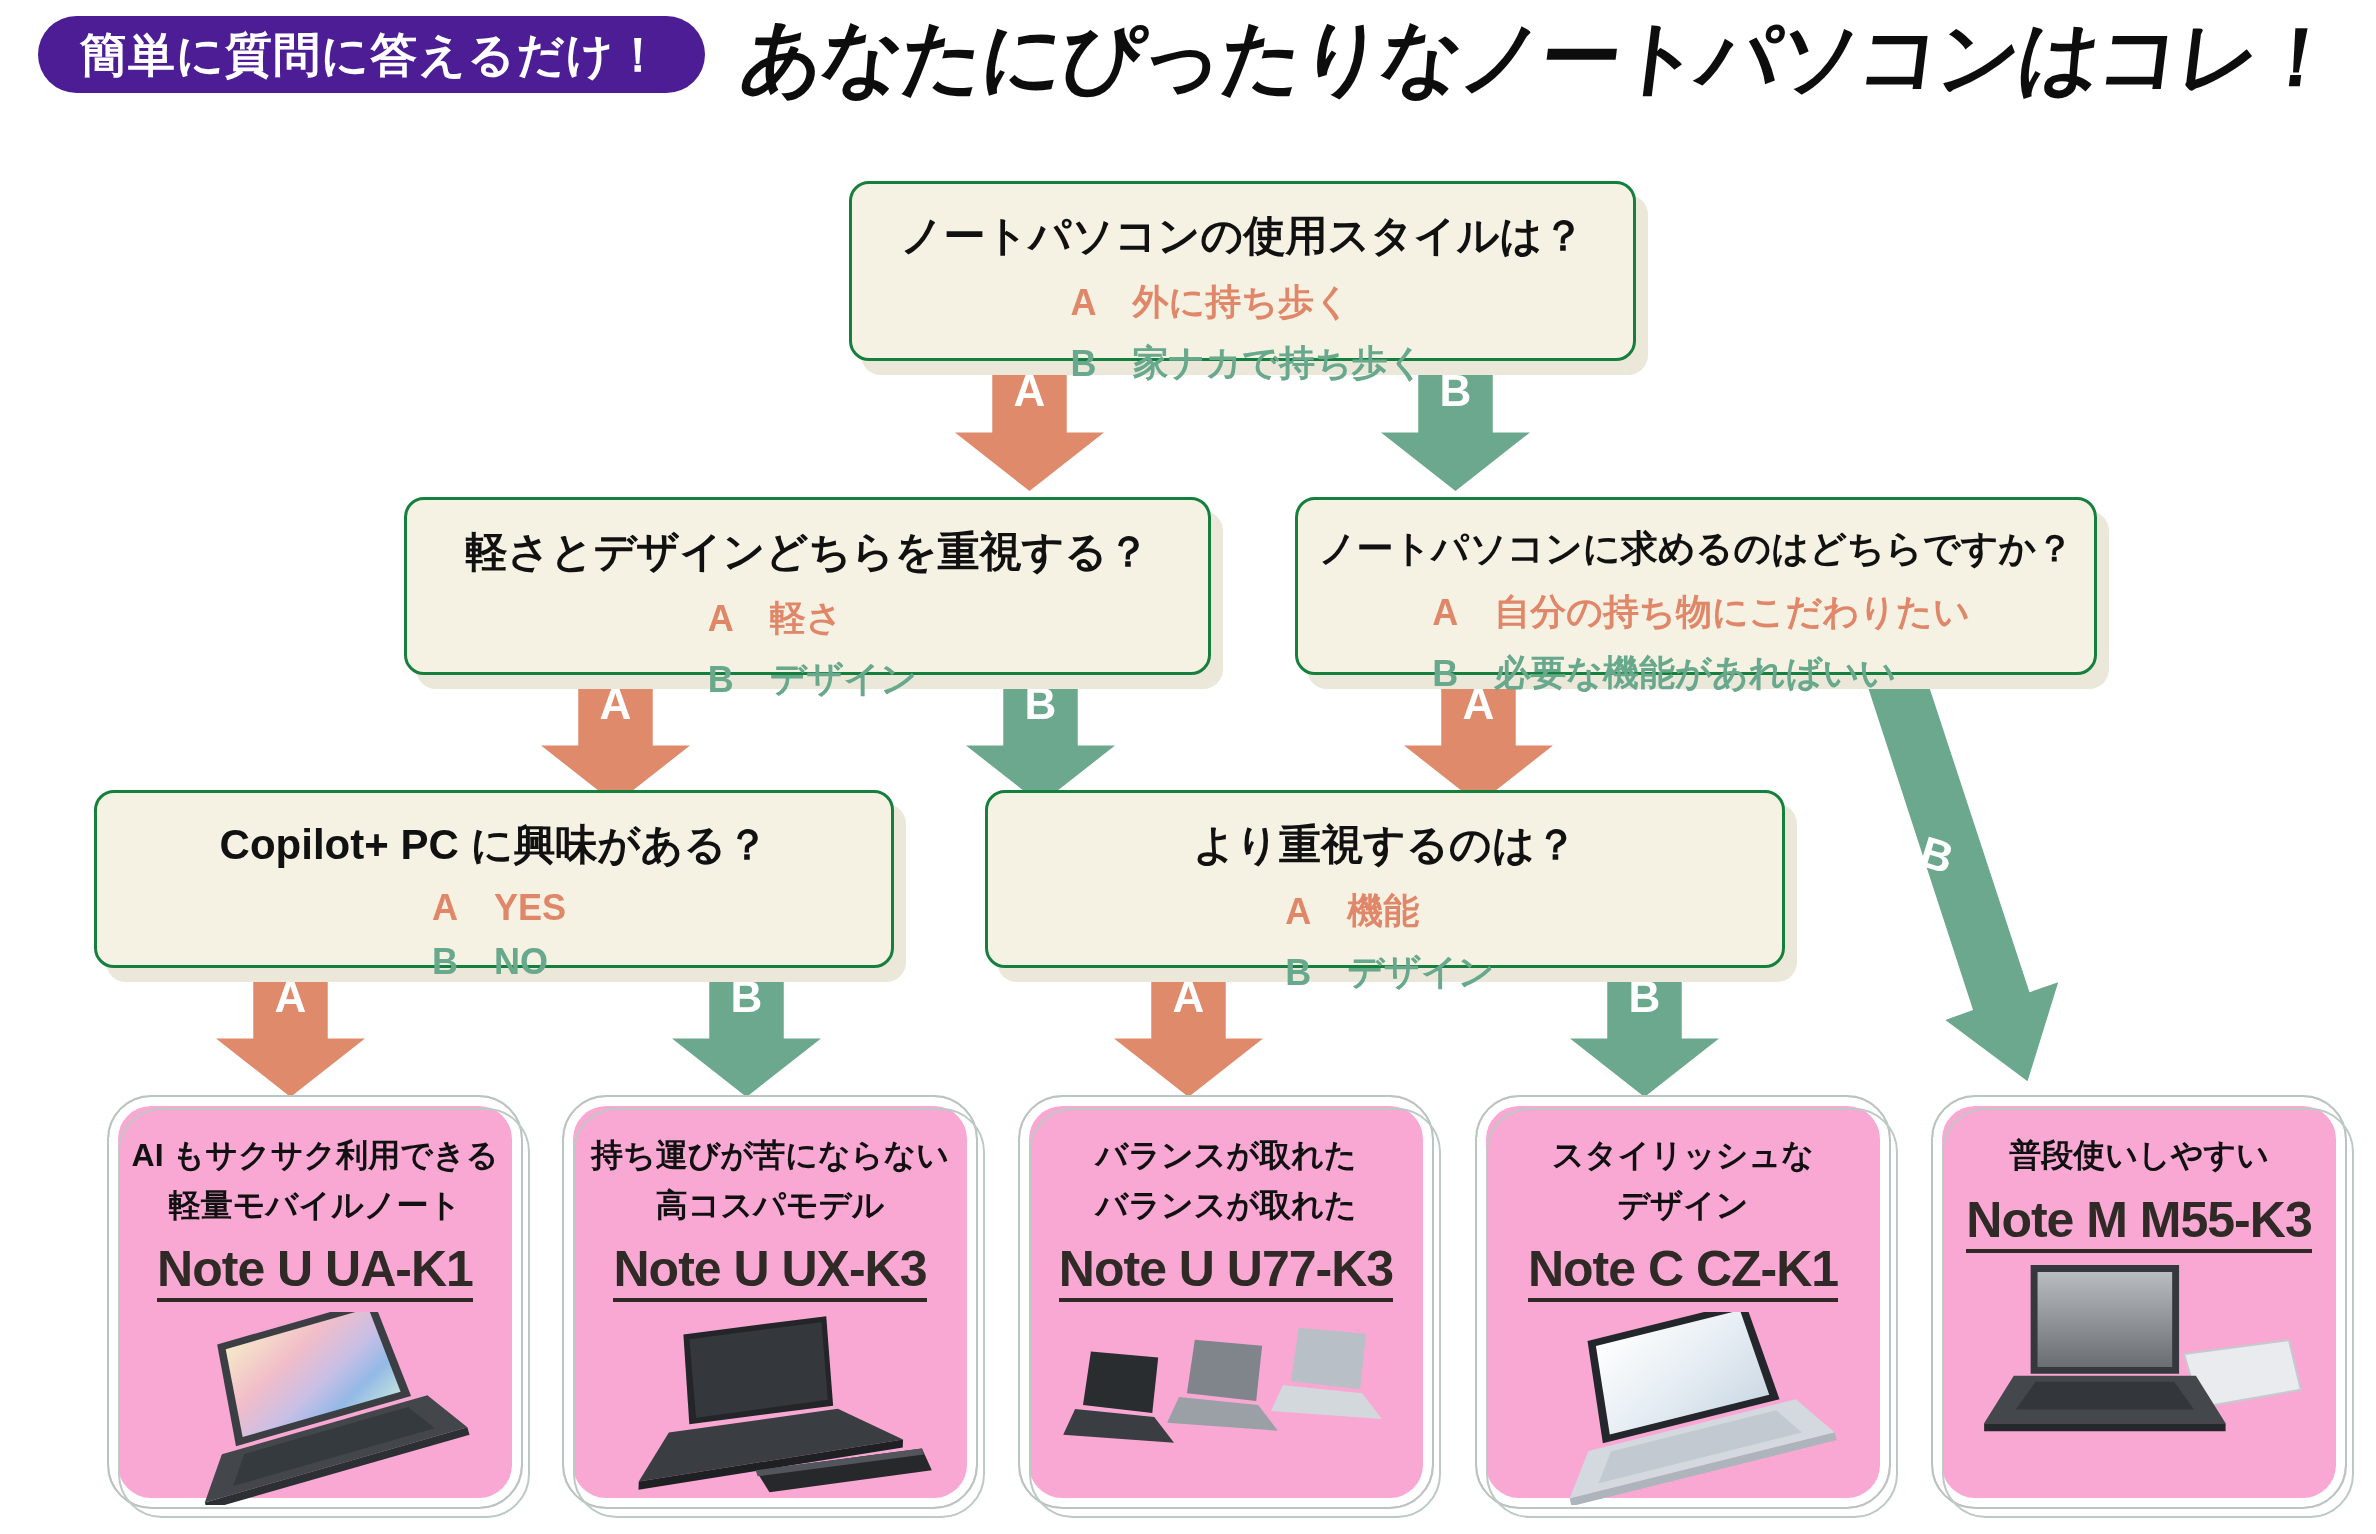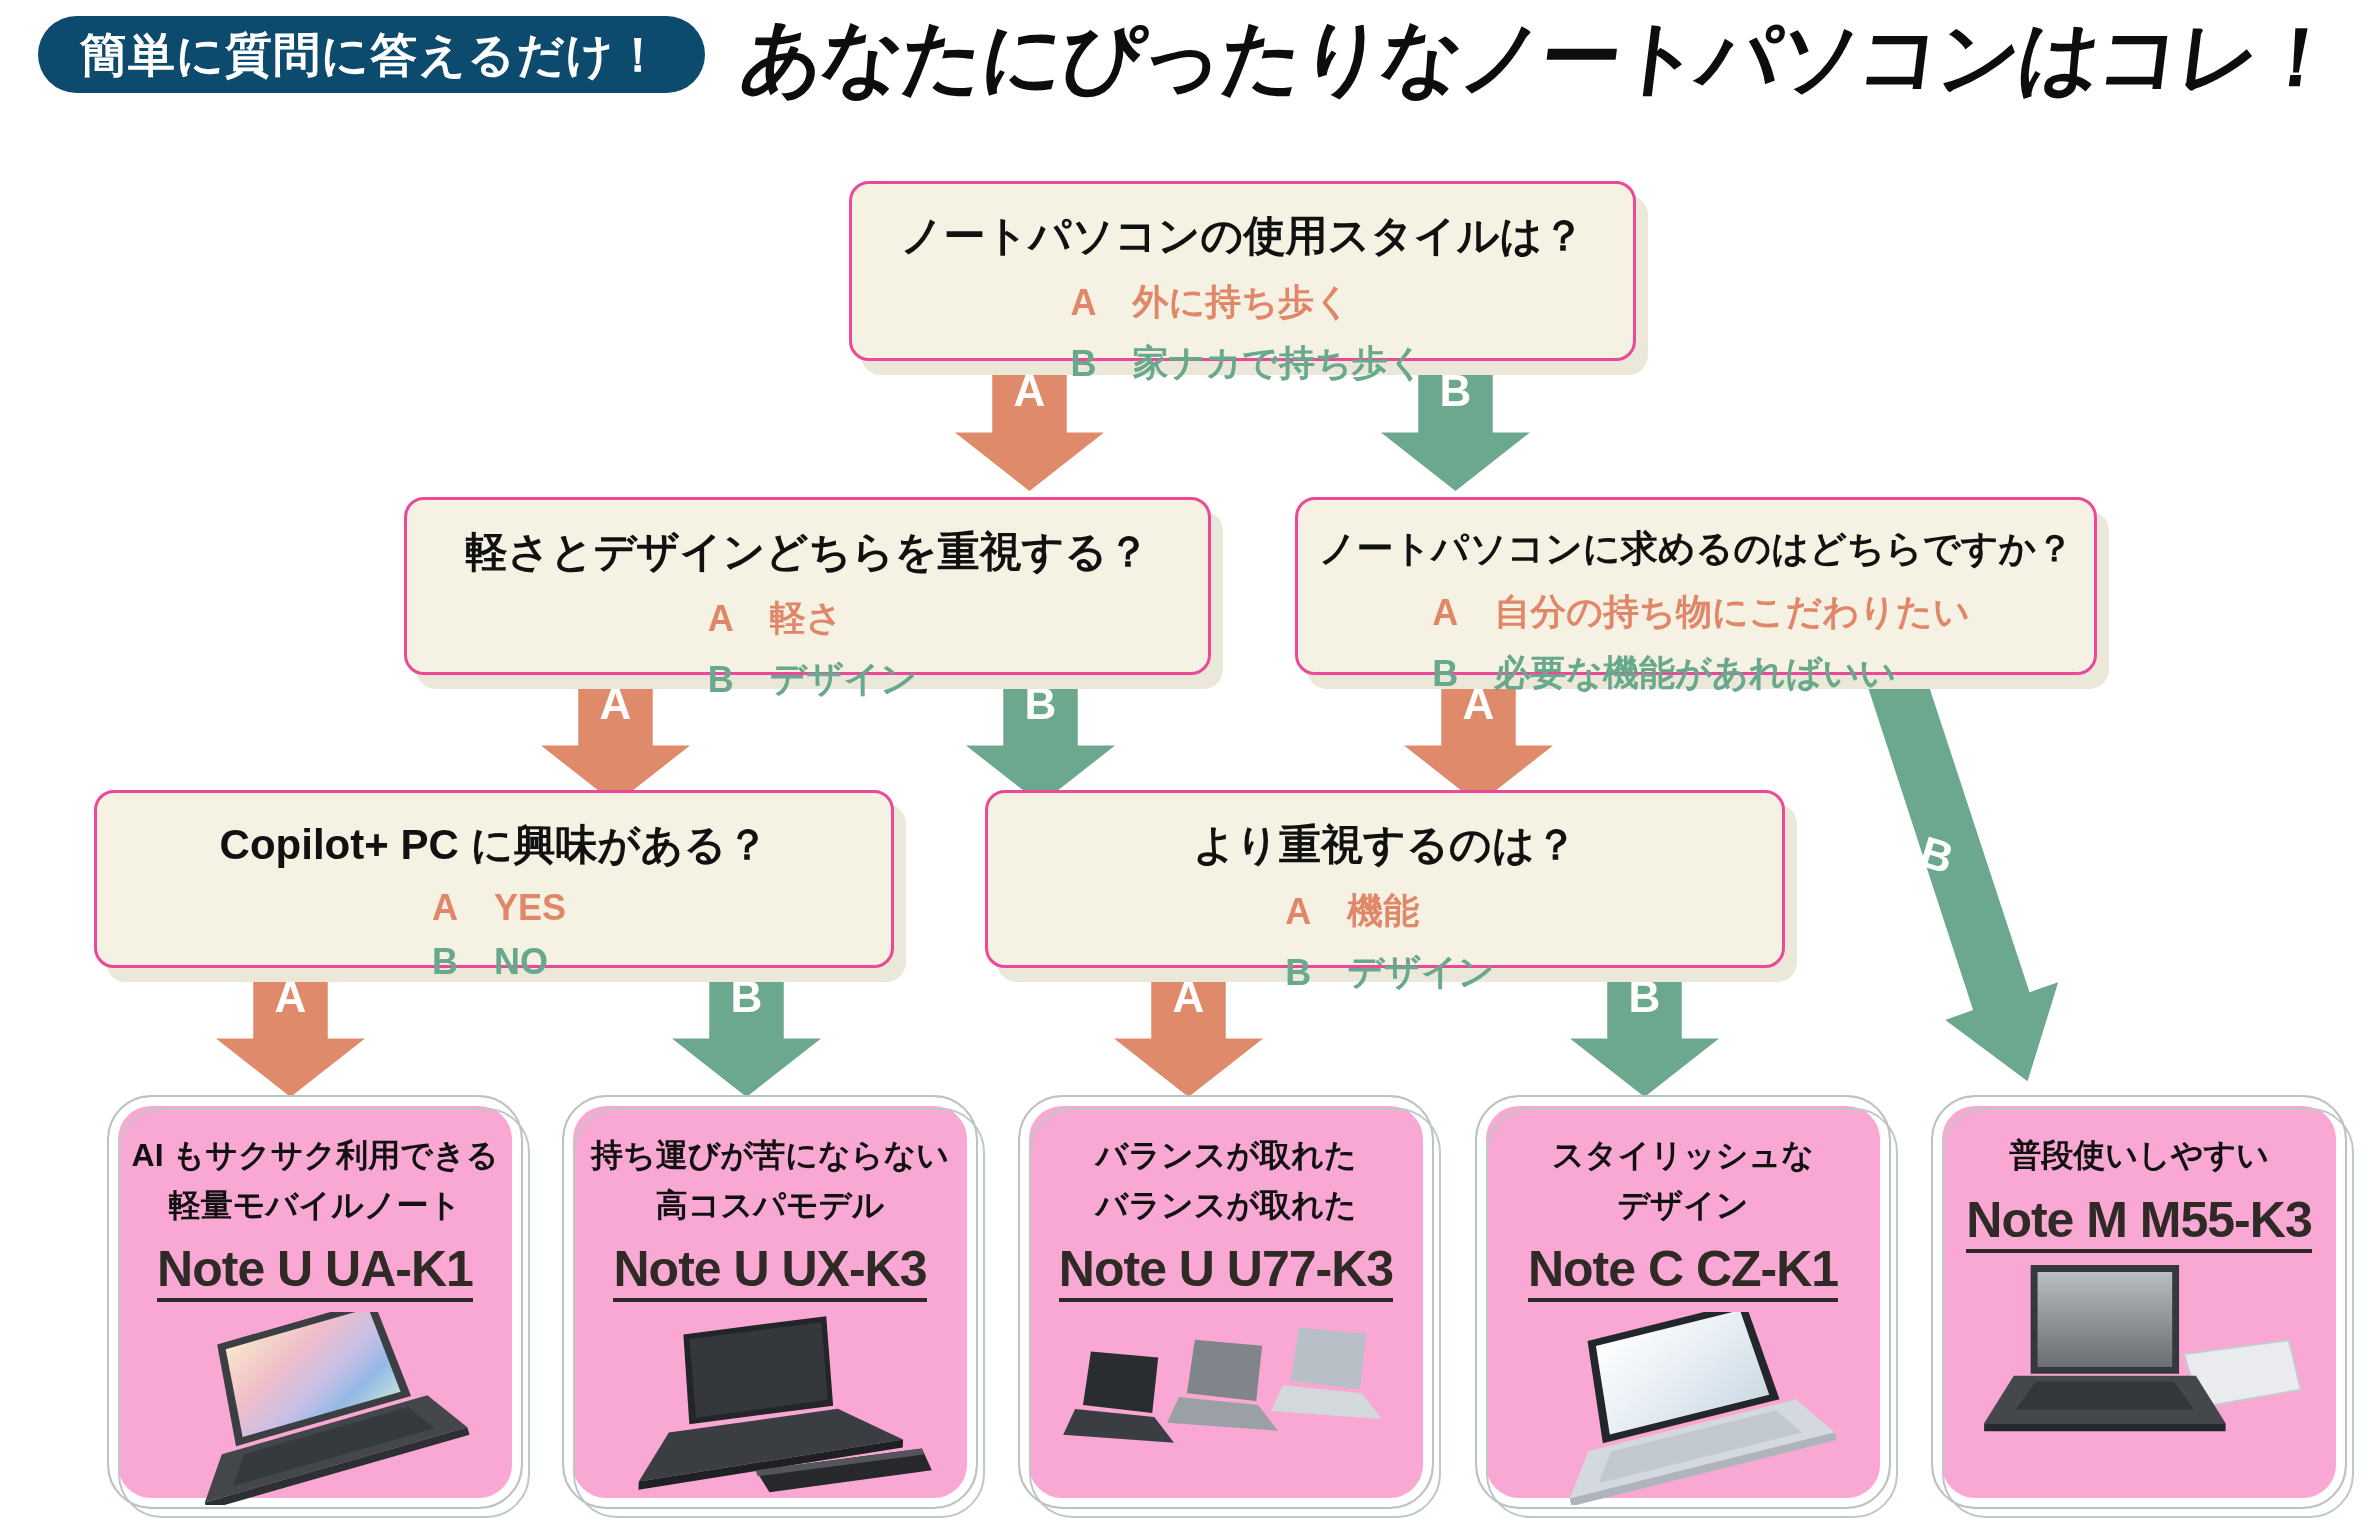--- a/index.html
+++ b/index.html
@@ -3,31 +3,31 @@
 <meta charset="utf-8">
 <style>
   html,body{margin:0;padding:0;background:#ffffff;}
   .canvas{
     position:relative;width:2376px;height:1535px;overflow:hidden;background:#ffffff;
     font-family:"Liberation Sans","DejaVu Sans",sans-serif;
   }
   
   .badge{
     position:absolute;left:38px;top:16px;height:77px;line-height:77px;
-    background:#0c4a6e;color:#ffffff;border-radius:40px;padding:0 42px;
+    background:#4c1d95;color:#ffffff;border-radius:40px;padding:0 42px;
     font-size:47px;font-weight:800;letter-spacing:1px;
   }
   .title{
     position:absolute;left:735px;top:4px;
     font-size:81px;font-weight:900;color:#0d0d0d;letter-spacing:-3px;
     transform:skewX(-7deg);transform-origin:left bottom;white-space:nowrap;
   }
   
   .qbox{
-    position:absolute;background:#f5f2e3;border:3px solid #ec4899;border-radius:20px;
+    position:absolute;background:#f5f2e3;border:3px solid #15803d;border-radius:20px;
     box-shadow:12px 14px 0 #ebe8d9;z-index:2;text-align:center;box-sizing:border-box;
   }
   .qtitle{font-size:42px;font-weight:800;color:#111111;margin-top:24px;white-space:nowrap;}
   .qbox.small-title .qtitle{font-size:37px;}
   .opts{width:max-content;margin:14px auto 0;}
   .opt{display:grid;grid-template-columns:46px auto;column-gap:26px;align-items:center;
        margin-top:12px;font-size:36px;font-weight:800;white-space:nowrap;}
   .opt .letter{justify-self:center;}
   .opt .olabel{justify-self:start;}
   .opt.a{color:#e0876a;}

